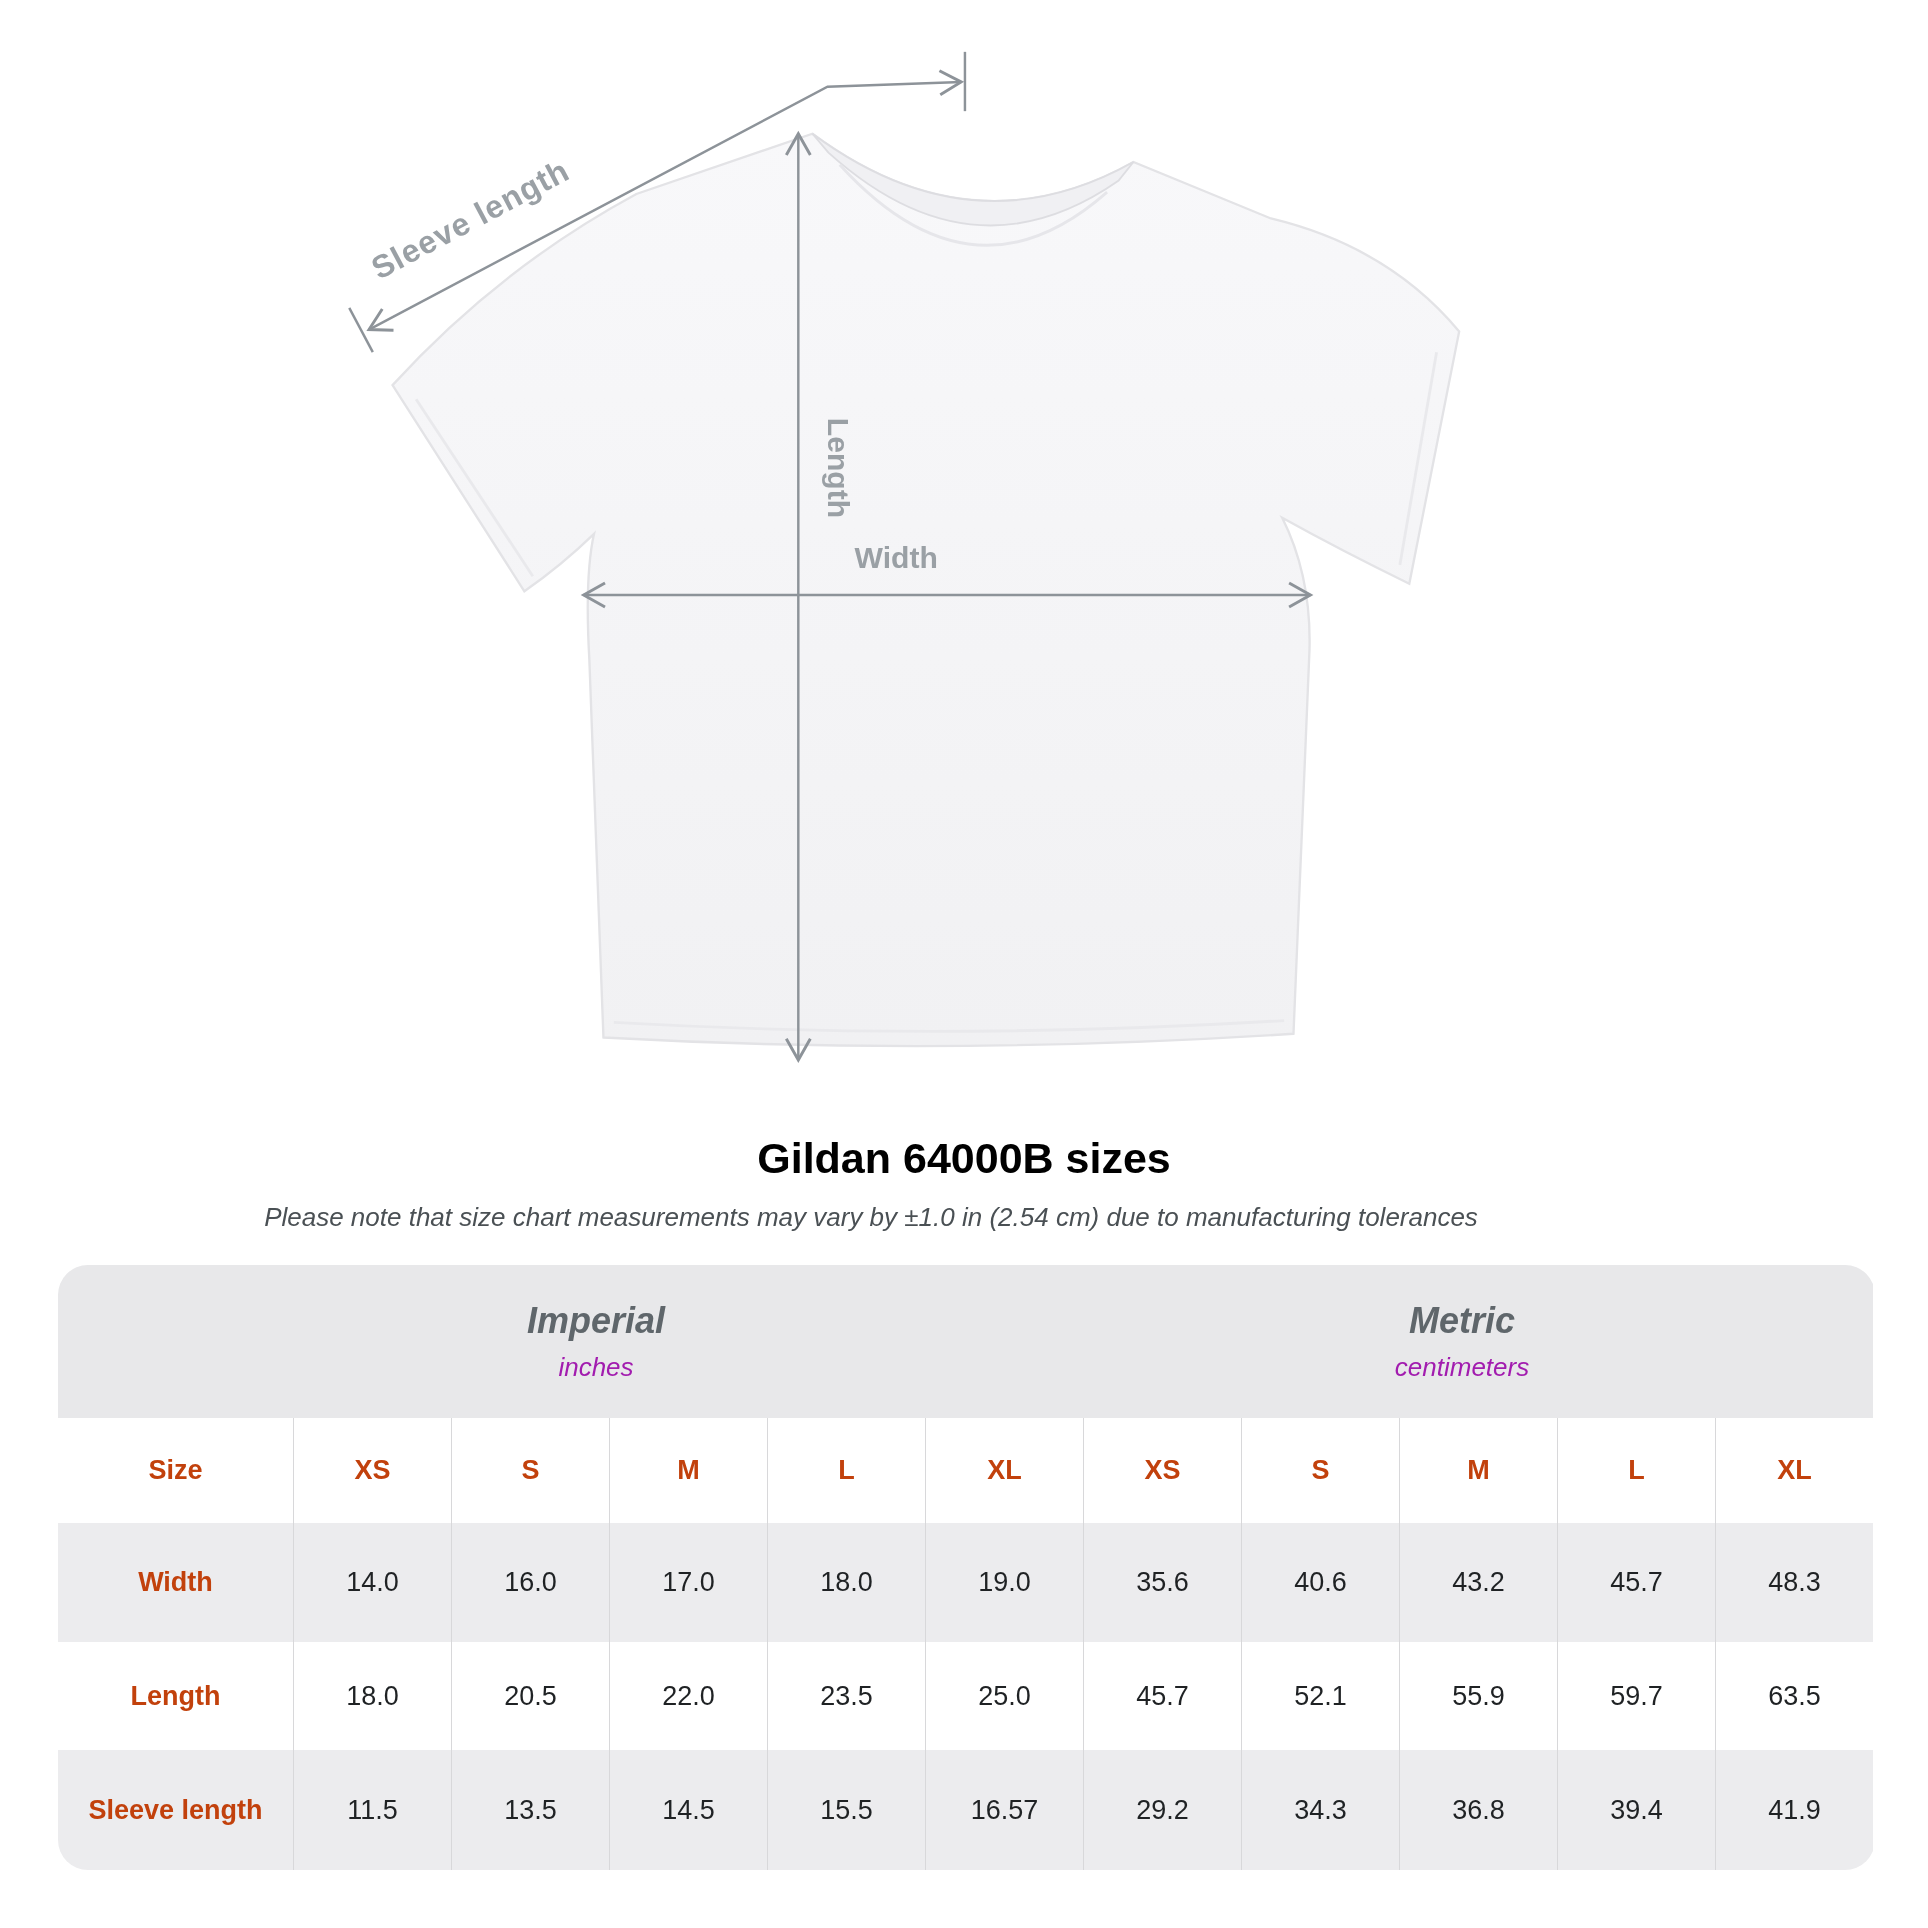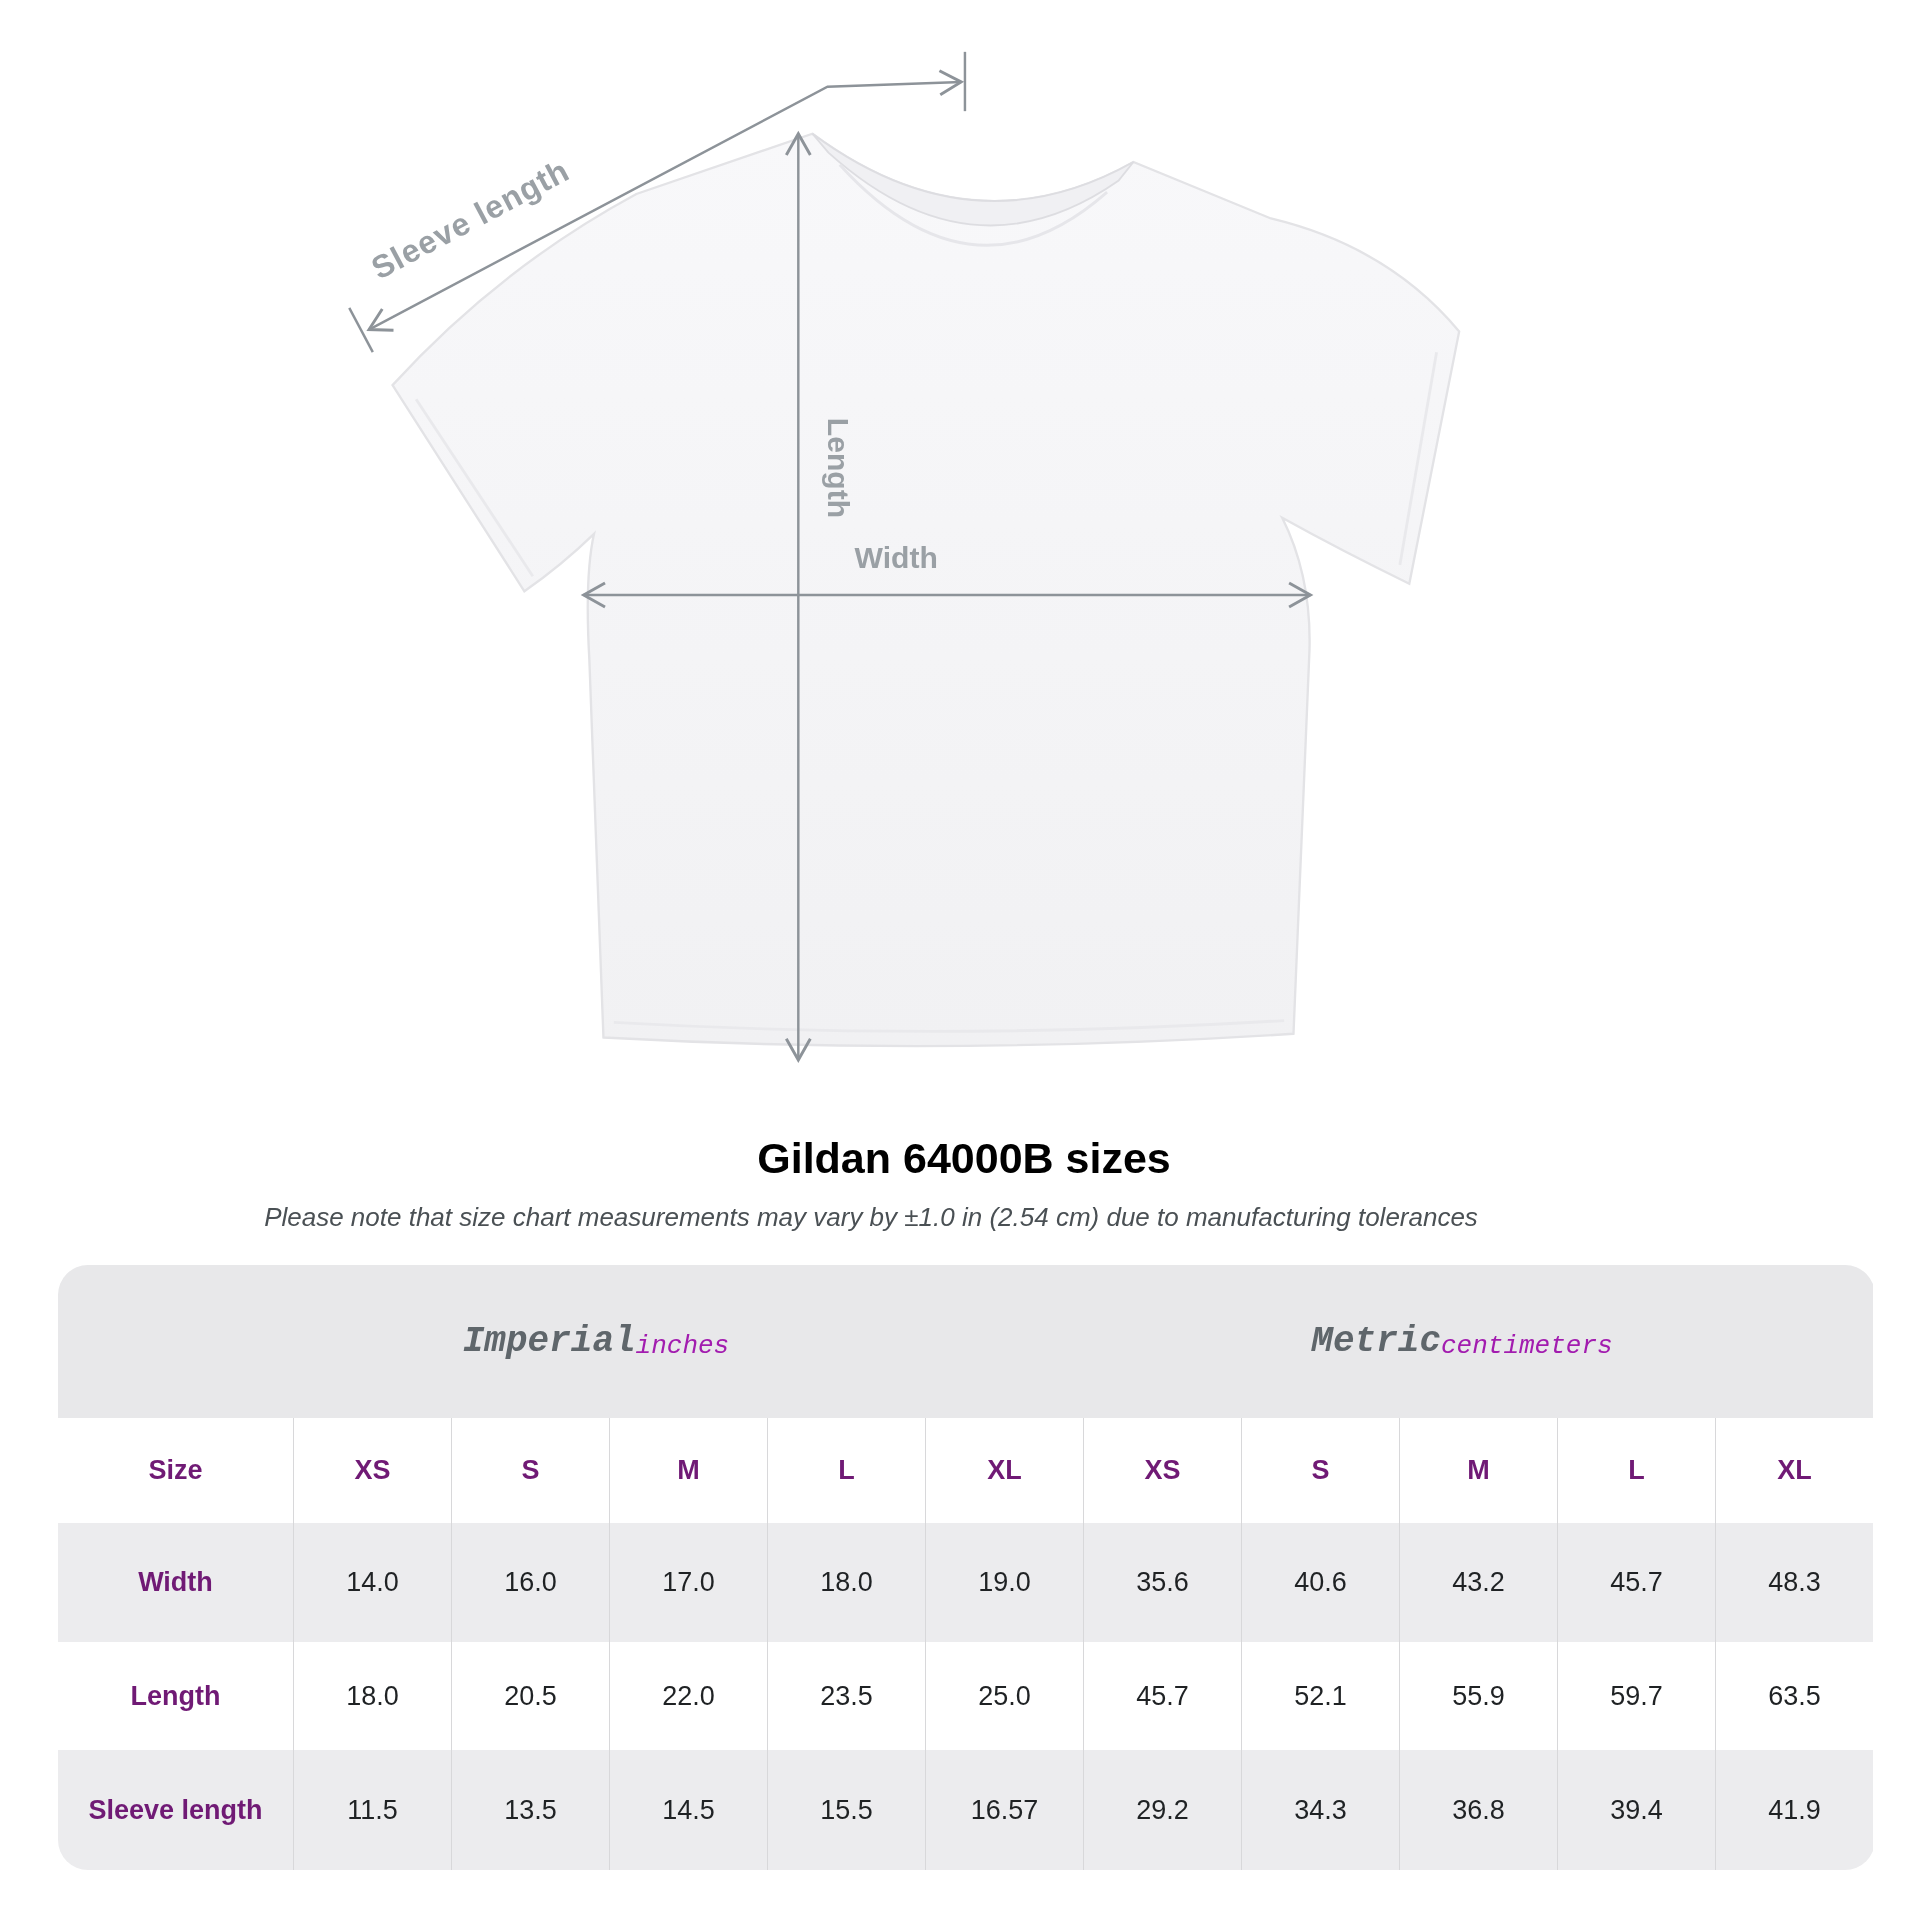--- a/index.html
+++ b/index.html
@@ -31,29 +31,29 @@
 
   
   .size-table {
     position:absolute; left:58px; top:1265px; width:1817px; height:605px;
     display:grid;
     grid-template-columns:235px repeat(10, 158px);
     grid-template-rows:153px 105px 119px 108px 120px;
     border-radius:30px; overflow:hidden;
   }
   .cell { display:flex; align-items:center; justify-content:center; }
-  .band { background:#e8e8ea; flex-direction:row;font-family:Liberation Mono, monospace; }
+  .band { background:#e8e8ea; flex-direction:column; }
   .band-imperial { grid-column:1 / span 6; padding-left:51px; }
   .band-metric   { grid-column:7 / span 5; padding-right:32px; }
   .group-label { font-size:36px; font-weight:bold; font-style:italic; color:#5f666b; }
   .group-unit  { font-size:26px; font-style:italic; color:#a21caf; margin-top:9.4px; }
   .row-white { background:#ffffff; }
   .row-gray  { background:#ececee; }
   .sep { border-left:1.9px solid #d8d8da; }
-  .th { font-size:27px; font-weight:bold; color:#701a75;text-align:center; }
+  .th { font-size:27px; font-weight:bold; color:#c2410c;text-align:center; }
   .td { font-size:27px; color:#1f2224; }
 </style>
 </head>
 <body>
 
 <div id="canvas">
 
   <svg id="diagram" viewBox="0 0 2048 1180" xmlns="http://www.w3.org/2000/svg" aria-hidden="true">
     <defs>
       <linearGradient id="shirtGrad" x1="0" y1="0" x2="0" y2="1">

